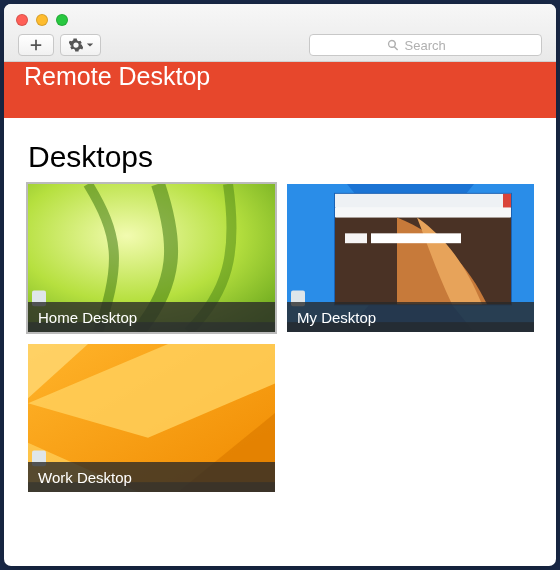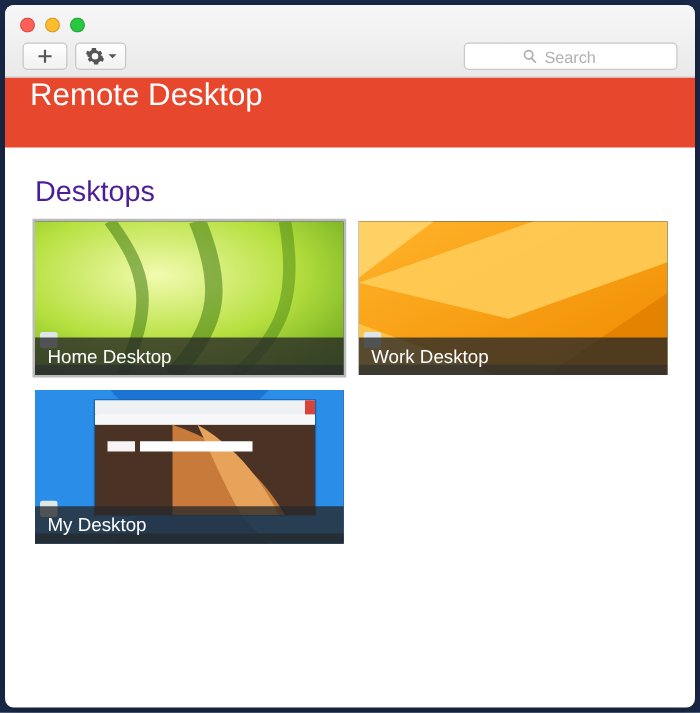--- a/index.html
+++ b/index.html
@@ -20,40 +20,40 @@
   .toolbar { position: absolute; left: 14px; top: 30px; display: flex; gap: 6px; align-items: center; }
   .btn {
     height: 22px; background: linear-gradient(#fff,#f1f1f1); border: 1px solid #c8c8c8;
     border-radius: 4px; display: flex; align-items: center; justify-content: center;
     padding: 0 10px; cursor: default;
   }
   .btn svg { width: 14px; height: 14px; fill: #555; }
   .btn.gear { padding: 0 6px 0 8px; gap: 3px; }
   .btn.gear .chev { width: 8px; height: 8px; fill: #555; }
   .search {
-    position: absolute; right: 14px; top: 30px; width: 171px; height: 22px;
+    position: absolute; right: 14px; top: 30px; width: 233px; height: 22px;
     background: #fff; border: 1px solid #c8c8c8; border-radius: 4px;
     display: flex; align-items: center; justify-content: center; gap: 6px;
     color: #b0b0b0; font-size: 13px;
   }
   .search svg { width: 12px; height: 12px; fill: #b0b0b0; }
   .search input {
     border: none; outline: none; background: transparent; width: 60px;
     font-size: 13px; color: #555;
   }
   .search input::placeholder { color: #b0b0b0; }
   .banner {
     height: 56px; background: #e7472c; color: #fff; display: flex; align-items: flex-start;
     padding: 0 20px; font-size: 25px; font-weight: 300;
   }
   .content { flex: 1; padding: 22px 22px 22px 24px; overflow: auto; }
-  .section-title { font-size: 23px; font-weight: 300; color: #4c1d95; margin-bottom: 10px; }
+  .section-title { font-size: 30px; font-weight: 300; color: #000000; margin-bottom: 10px; }
   .grid { display: flex; flex-wrap: wrap; gap: 12px; }
   .tile {
-    width: 247px; height: 123px; position: relative; overflow: hidden;
+    width: 247px; height: 148px; position: relative; overflow: hidden;
     background: #222; cursor: default;
   }
   .tile.selected { outline: 2px solid #bbb; outline-offset: 0; }
   .thumb { width: 100%; height: 100%; display: block; }
   .caption {
     position: absolute; left: 0; right: 0; bottom: 0; height: 30px;
     background: rgba(40,40,40,0.78); color: #fff; font-size: 15px; font-weight: 300;
     display: flex; align-items: center; padding: 0 10px;
   }
 </style>
@@ -113,53 +113,53 @@
           <path d="M130 0 C150 60 150 100 110 150" stroke="#3f7a12" stroke-width="14" fill="none" opacity="0.55"></path>
           <path d="M200 0 C210 70 200 110 160 150" stroke="#3f7a12" stroke-width="10" fill="none" opacity="0.45"></path>
           <rect x="0" y="140" width="247" height="10" fill="#2c3e50" opacity="0.65"></rect>
           <rect x="4" y="108" width="14" height="16" rx="2" fill="#dfe6ea"></rect>
         </svg>
         <div class="caption">Home Desktop</div>
       </div>
 
       <div class="tile">
         <svg class="thumb" viewBox="0 0 247 150" preserveAspectRatio="none">
-          <defs>
-            <linearGradient id="g3" x1="0" y1="0" x2="1" y2="1">
-              <stop offset="0%" stop-color="#ffb42a"></stop>
-                <stop offset="100%" stop-color="#f08a00"></stop>
-            </linearGradient>
-          </defs>
-          <rect width="247" height="150" fill="url(#g3)"></rect>
-          <path d="M0 60 L140 0 L247 0 L247 40 L120 95 Z" fill="#ffcf5a" opacity="0.85"></path>
-          <path d="M0 150 L0 100 L110 150 Z" fill="#ffcf5a" opacity="0.75"></path>
-          <path d="M150 150 L247 70 L247 150 Z" fill="#e07e00" opacity="0.8"></path>
-          <path d="M0 0 L60 0 L0 55 Z" fill="#ffd873" opacity="0.8"></path>
-          <rect x="0" y="140" width="247" height="10" fill="#2c3e50" opacity="0.55"></rect>
-          <rect x="4" y="108" width="14" height="16" rx="2" fill="#dfe6ea"></rect>
-        </svg>
-        <div class="caption">Work Desktop</div>
-      </div>
-
-      <div class="tile">
-        <svg class="thumb" viewBox="0 0 247 150" preserveAspectRatio="none">
           <rect width="247" height="150" fill="#1b74d4"></rect>
           <path d="M0 0 L60 0 L120 75 L60 150 L0 150 Z" fill="#2a8de8"></path>
           <path d="M247 0 L187 0 L127 75 L187 150 L247 150 Z" fill="#2a8de8"></path>
           <rect x="0" y="140" width="247" height="10" fill="#1a2a3a" opacity="0.75"></rect>
           <rect x="4" y="108" width="14" height="16" rx="2" fill="#dfe6ea"></rect>
 
           <rect x="48" y="10" width="176" height="112" fill="#ffffff" stroke="#1a62b3" stroke-width="2"></rect>
           <rect x="48" y="10" width="176" height="14" fill="#eef1f4"></rect>
           <rect x="216" y="10" width="8" height="14" fill="#d9443a"></rect>
           <rect x="48" y="24" width="176" height="10" fill="#f6f7f8"></rect>
           <rect x="48" y="34" width="176" height="88" fill="#4a3225"></rect>
           <path d="M110 34 C150 50 180 80 200 122 L110 122 Z" fill="#c77a3a"></path>
           <path d="M130 34 C160 55 180 85 195 122 L165 122 C150 90 140 60 130 34 Z" fill="#e7a35a"></path>
           <rect x="58" y="50" width="22" height="10" fill="#ffffff" opacity="0.95"></rect>
           <rect x="84" y="50" width="90" height="10" fill="#ffffff"></rect>
         </svg>
         <div class="caption">My Desktop</div>
       </div>
 
+      <div class="tile">
+        <svg class="thumb" viewBox="0 0 247 150" preserveAspectRatio="none">
+          <defs>
+            <linearGradient id="g3" x1="0" y1="0" x2="1" y2="1">
+              <stop offset="0%" stop-color="#ffb42a"></stop>
+                <stop offset="100%" stop-color="#f08a00"></stop>
+            </linearGradient>
+          </defs>
+          <rect width="247" height="150" fill="url(#g3)"></rect>
+          <path d="M0 60 L140 0 L247 0 L247 40 L120 95 Z" fill="#ffcf5a" opacity="0.85"></path>
+          <path d="M0 150 L0 100 L110 150 Z" fill="#ffcf5a" opacity="0.75"></path>
+          <path d="M150 150 L247 70 L247 150 Z" fill="#e07e00" opacity="0.8"></path>
+          <path d="M0 0 L60 0 L0 55 Z" fill="#ffd873" opacity="0.8"></path>
+          <rect x="0" y="140" width="247" height="10" fill="#2c3e50" opacity="0.55"></rect>
+          <rect x="4" y="108" width="14" height="16" rx="2" fill="#dfe6ea"></rect>
+        </svg>
+        <div class="caption">Work Desktop</div>
+      </div>
+
     </div>
   </div>
 </div>
 
 </body></html>

